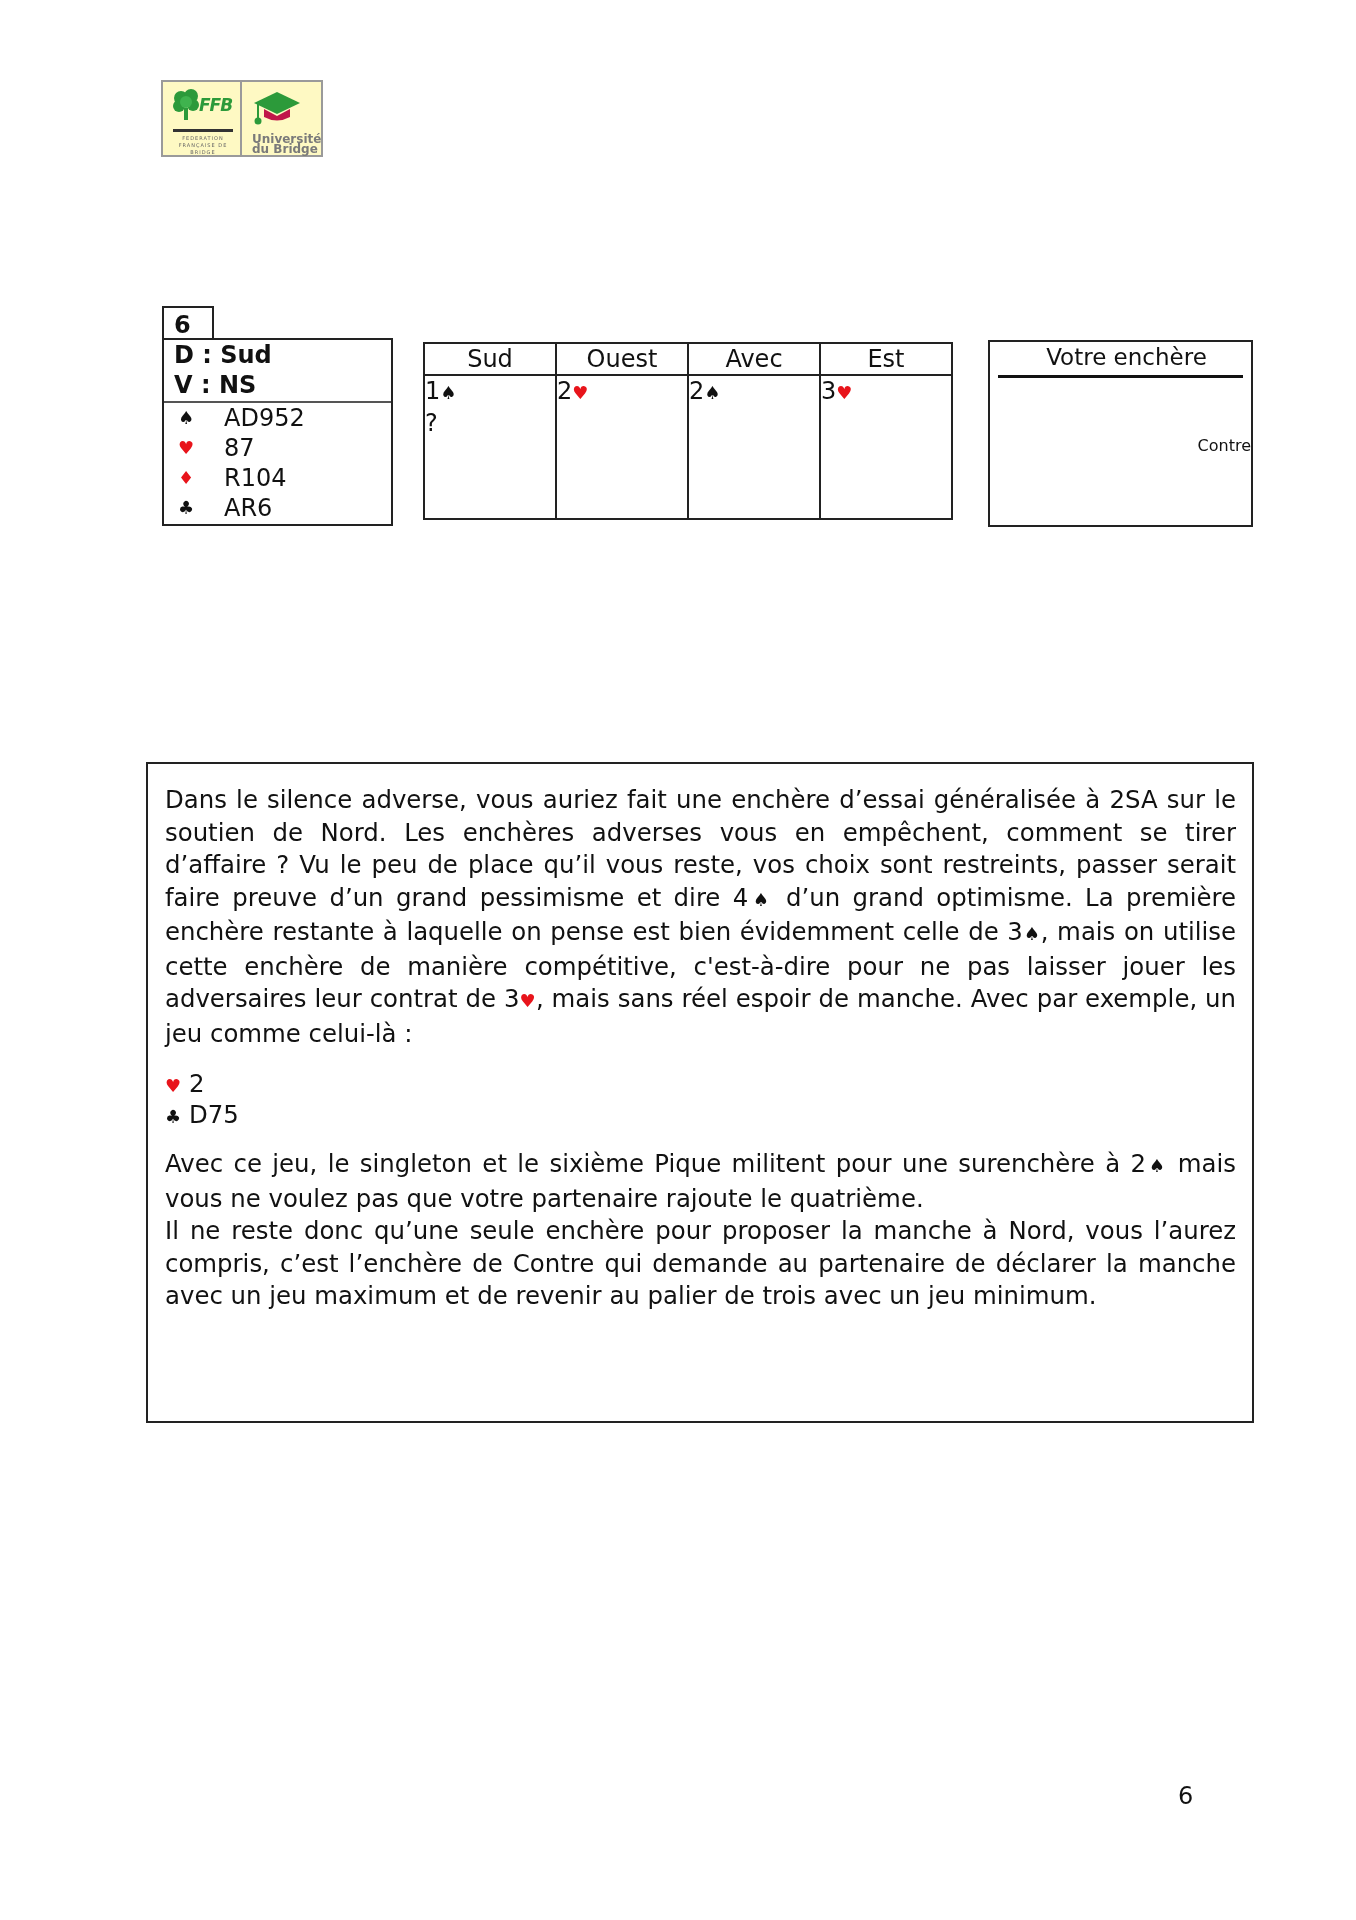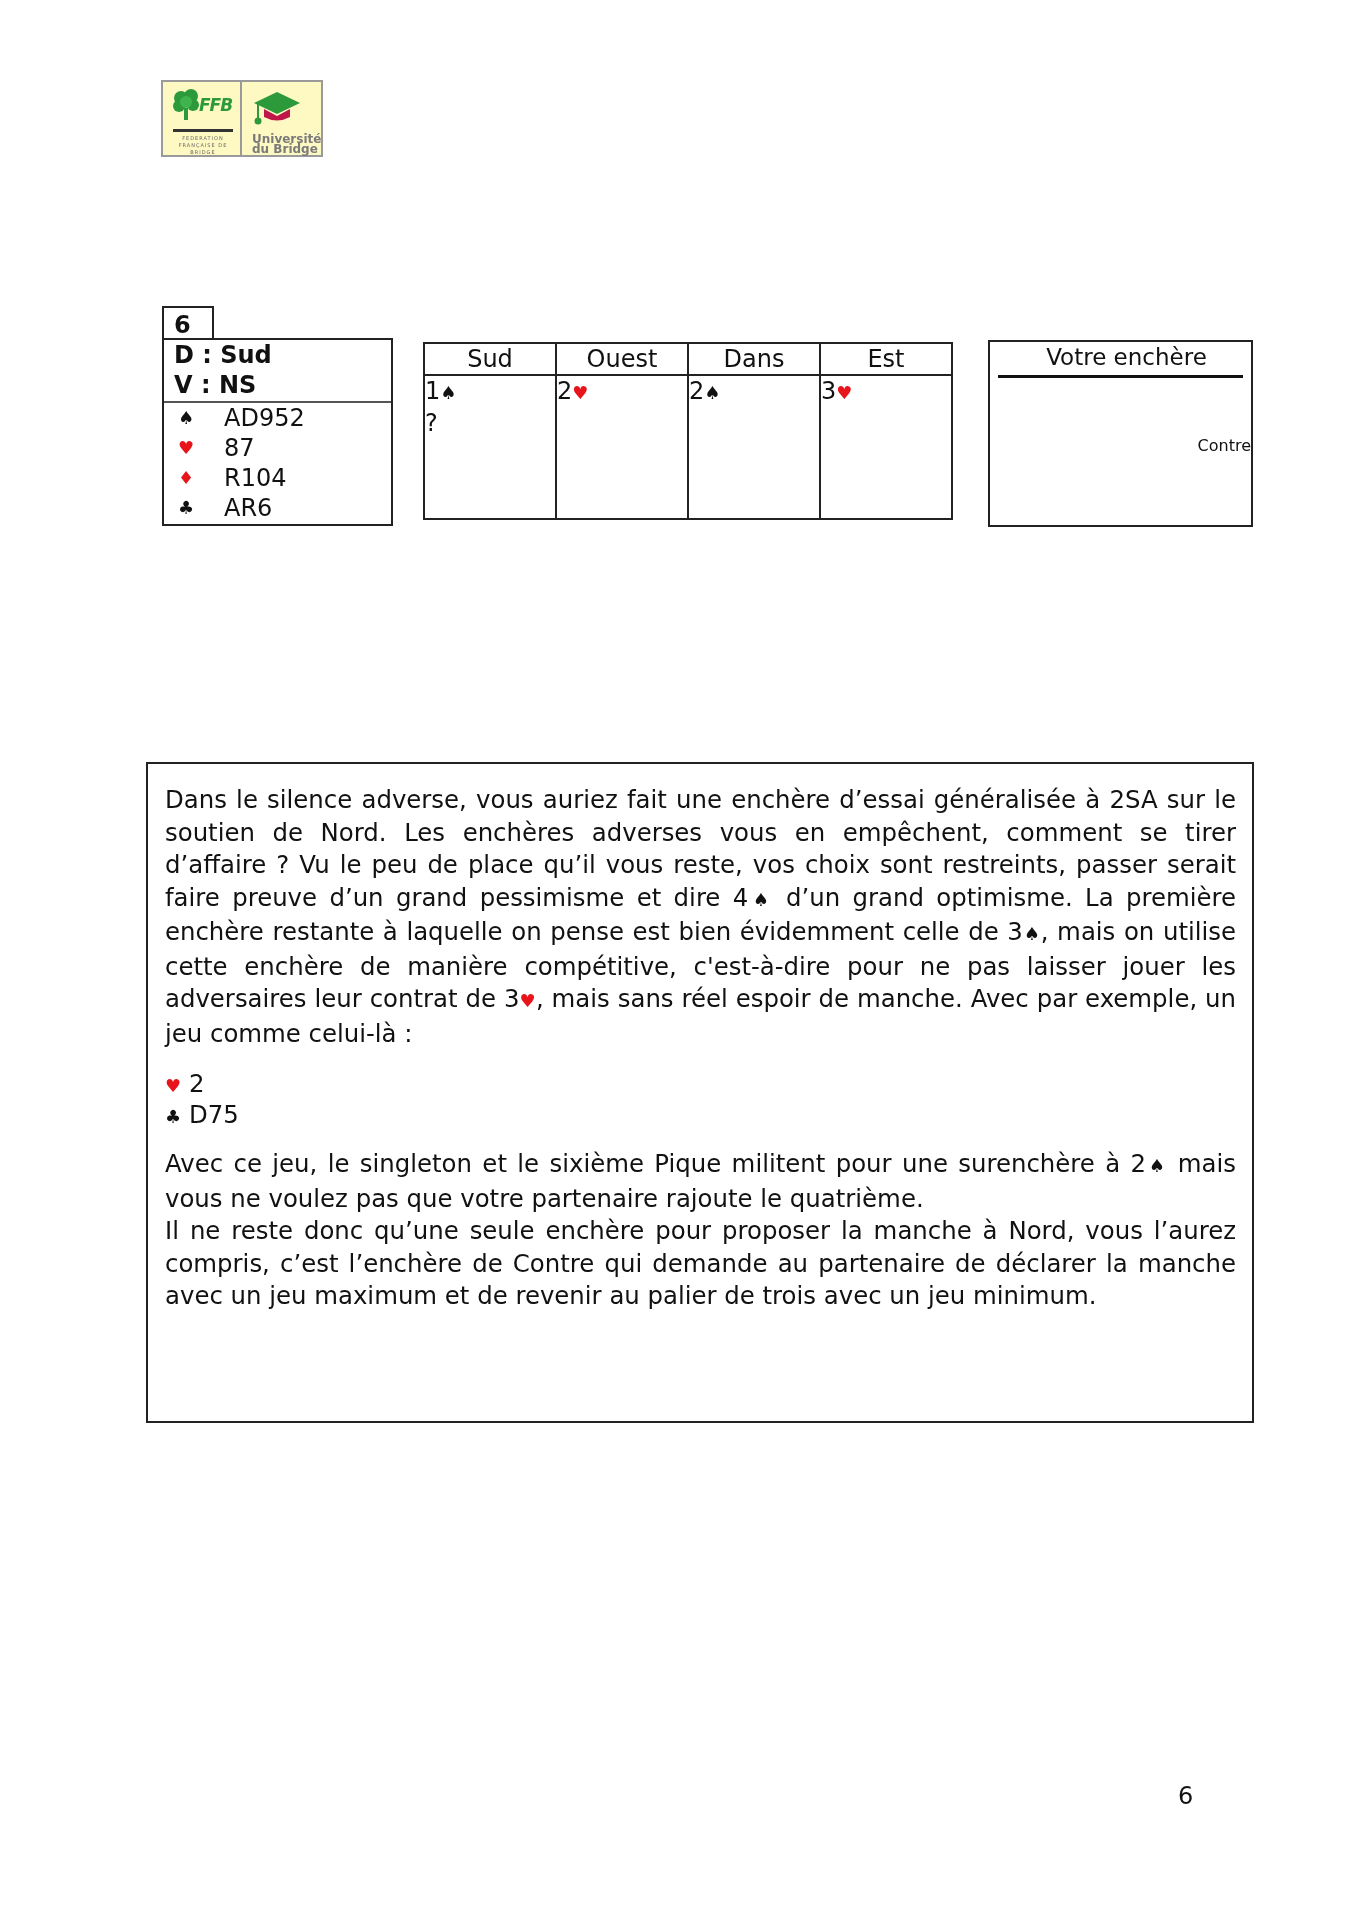--- a/index.html
+++ b/index.html
@@ -101,21 +101,21 @@
     <span class="suit blk">♣</span>
     <span class="cards">AR6</span>
   </div>
 </div>
 
 <table id="bidding" class="abs">
   <thead>
     <tr>
       <th>Sud</th>
       <th>Ouest</th>
-      <th>Dans</th>
+      <th>Avec</th>
       <th>Est</th>
     </tr>
   </thead>
   <tbody>
     <tr>
       <td>
         <div><span>1</span><span class="bid-suit blk">♠</span></div>
         <div>?</div>
       </td>
       <td>

